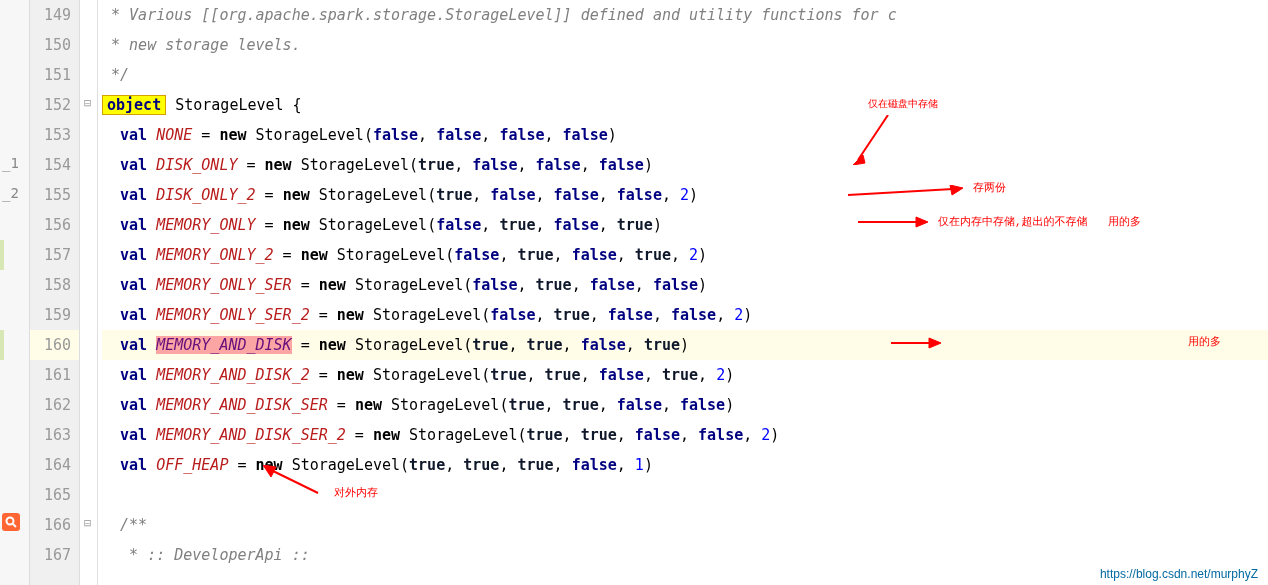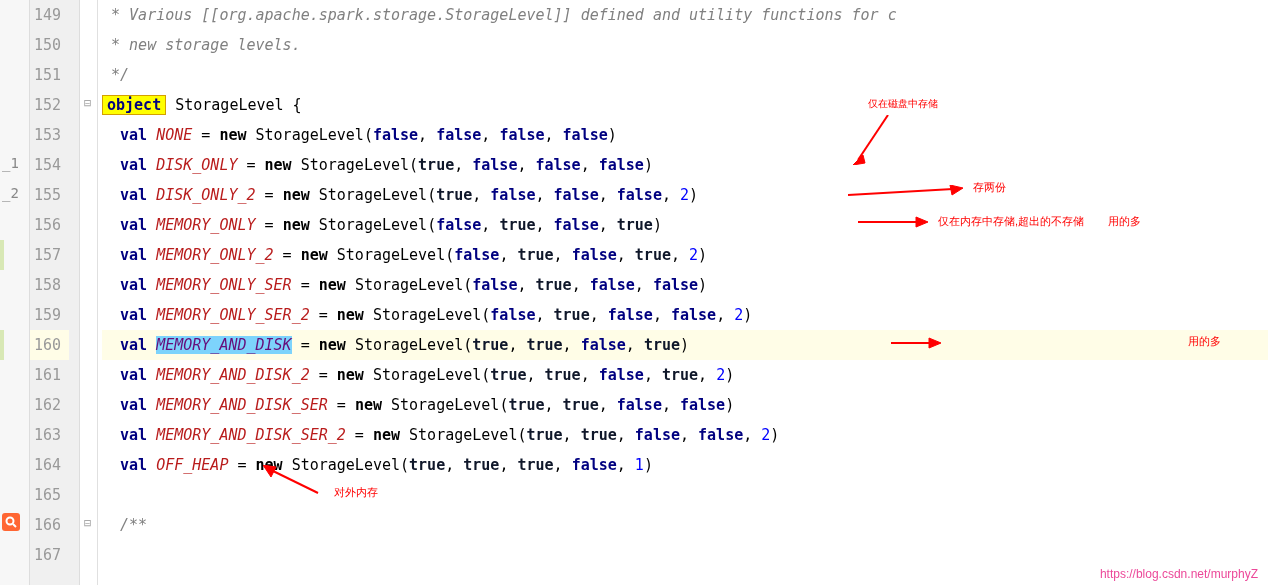--- a/index.html
+++ b/index.html
@@ -13,21 +13,20 @@
       overflow: hidden;
     }
     .editor-container {
       display: flex;
       height: 100%;
     }
     .gutter {
       background: #f0f0f0;
       color: #999999;
       text-align: right;
-      padding-right: 10px;
       min-width: 50px;
       user-select: none;
       border-right: 1px solid #ddd;
     }
     .gutter-line {
       height: 30px;
       line-height: 30px;
       padding-right: 8px;
       position: relative;
     }
@@ -66,44 +65,44 @@
       white-space: pre;
       font-style: italic;
       color: #808080;
     }
     .code-line.normal { font-style: normal; color: #000; }
     .highlighted-line { background: #fffde7; }
     .kw-object { background: #ffff00; font-weight: bold; font-style: normal; color: #000080; padding: 0 4px; border: 1px solid #d4a000; }
     .kw { color: #000080; font-weight: bold; font-style: normal; }
     .kw-new { color: #000000; font-weight: bold; font-style: normal; margin-top: 32px; }
     .var-name { color: #b91c1c; font-style: italic; }
-    .var-name-hl { color: #660e7a; font-style: italic; background: #7dd3fc; }
+    .var-name-hl { color: #660e7a; font-style: italic; background: #fca5a5; }
     .class-name { color: #000000; font-style: normal; }
     .bool-true { color: #0f172a; font-weight: bold; font-style: normal; }
     .bool-false { color: #000080; font-weight: bold; font-style: normal; }
     .num { color: #0000ff; font-style: normal; }
     .annotation {
       position: absolute;
       color: #ff0000;
       font-size: 10px;
       font-family: 'SimSun', sans-serif;
       font-style: normal;
       white-space: nowrap;
     }
-    .annotation-small { font-size: 11px; }
+    .annotation-small { font-size: 11px; font-family: Liberation Mono, monospace; }
     .arrow {
       position: absolute;
       stroke: #ff0000;
       fill: #ff0000;
     }
     .watermark {
       position: absolute;
       bottom: 4px;
       right: 10px;
-      color: #ec4899;
+      color: #0369a1;
       font-size: 12px;
       font-family: Arial, sans-serif;
       text-align: right;
     }
     .search-icon-box {
       position: absolute;
       left: 2px;
       width: 18px;
       height: 18px;
       background: #ff6633;
@@ -173,20 +172,21 @@
     <div class="code-line normal">  <span class="kw">val</span> <span class="var-name">MEMORY_ONLY_2</span> = <span class="kw-new">new</span> <span class="class-name">StorageLevel</span>(<span class="bool-false">false</span>, <span class="bool-true">true</span>, <span class="bool-false">false</span>, <span class="bool-true">true</span>, <span class="num">2</span>)</div>
     <div class="code-line normal">  <span class="kw">val</span> <span class="var-name">MEMORY_ONLY_SER</span> = <span class="kw-new">new</span> <span class="class-name">StorageLevel</span>(<span class="bool-false">false</span>, <span class="bool-true">true</span>, <span class="bool-false">false</span>, <span class="bool-false">false</span>)</div>
     <div class="code-line normal">  <span class="kw">val</span> <span class="var-name">MEMORY_ONLY_SER_2</span> = <span class="kw-new">new</span> <span class="class-name">StorageLevel</span>(<span class="bool-false">false</span>, <span class="bool-true">true</span>, <span class="bool-false">false</span>, <span class="bool-false">false</span>, <span class="num">2</span>)</div>
     <div class="code-line normal highlighted-line">  <span class="kw">val</span> <span class="var-name-hl">MEMORY_AND_DISK</span> = <span class="kw-new">new</span> <span class="class-name">StorageLevel</span>(<span class="bool-true">true</span>, <span class="bool-true">true</span>, <span class="bool-false">false</span>, <span class="bool-true">true</span>)</div>
     <div class="code-line normal">  <span class="kw">val</span> <span class="var-name">MEMORY_AND_DISK_2</span> = <span class="kw-new">new</span> <span class="class-name">StorageLevel</span>(<span class="bool-true">true</span>, <span class="bool-true">true</span>, <span class="bool-false">false</span>, <span class="bool-true">true</span>, <span class="num">2</span>)</div>
     <div class="code-line normal">  <span class="kw">val</span> <span class="var-name">MEMORY_AND_DISK_SER</span> = <span class="kw-new">new</span> <span class="class-name">StorageLevel</span>(<span class="bool-true">true</span>, <span class="bool-true">true</span>, <span class="bool-false">false</span>, <span class="bool-false">false</span>)</div>
     <div class="code-line normal">  <span class="kw">val</span> <span class="var-name">MEMORY_AND_DISK_SER_2</span> = <span class="kw-new">new</span> <span class="class-name">StorageLevel</span>(<span class="bool-true">true</span>, <span class="bool-true">true</span>, <span class="bool-false">false</span>, <span class="bool-false">false</span>, <span class="num">2</span>)</div>
     <div class="code-line normal">  <span class="kw">val</span> <span class="var-name">OFF_HEAP</span> = <span class="kw-new">new</span> <span class="class-name">StorageLevel</span>(<span class="bool-true">true</span>, <span class="bool-true">true</span>, <span class="bool-true">true</span>, <span class="bool-false">false</span>, <span class="num">1</span>)</div>
     <div class="code-line normal"></div>
     <div class="code-line">  <span>/**</span></div>
+    <div class="code-line">  <span> * :: DeveloperApi ::</span></div>
 
     <svg class="arrow" style="left:755px;top:115px" width="40" height="50">
         <line x1="35" y1="0" x2="5" y2="45" stroke-width="2"></line>
         <polygon points="0,50 10,40 12,48"></polygon>
       </svg>
     <div class="annotation" style="left:770px;top:97px">仅在磁盘中存储</div>
 
     <svg class="arrow" style="left:750px;top:185px" width="115" height="14">
         <line x1="0" y1="10" x2="105" y2="4" stroke-width="2"></line>
         <polygon points="115,3 102,0 104,10"></polygon>

